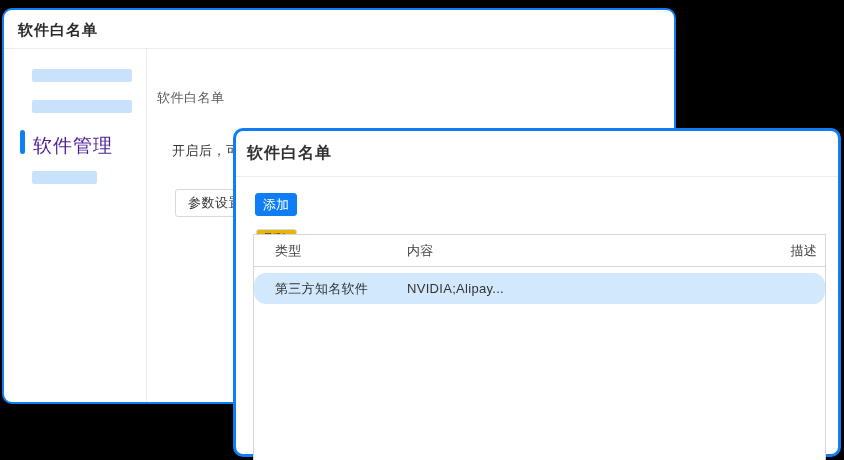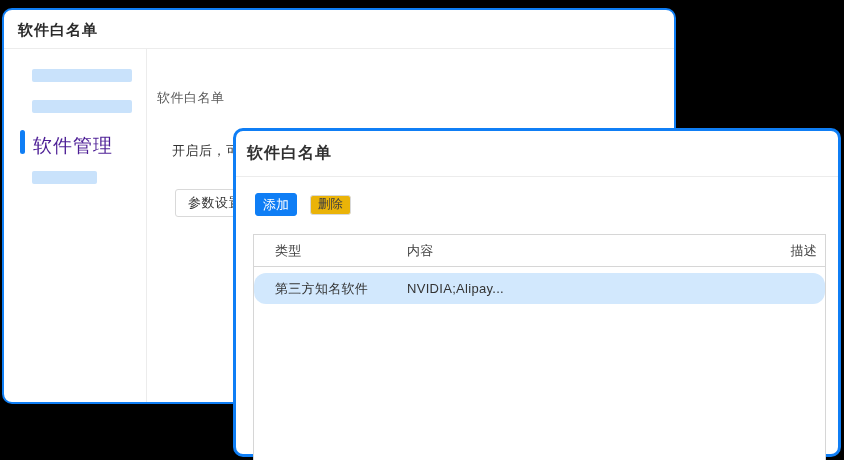--- a/index.html
+++ b/index.html
@@ -86,21 +86,21 @@
     position: absolute; left: 11px; top: 12px;
     font-size: 16px; font-weight: 700; color: #303030;
     letter-spacing: 1px;
   }
   .dialog .header-divider {
     position: absolute; left: 0; right: 0; top: 45px;
     height: 1px; background: #ececec;
   }
   .toolbar {
     position: absolute; left: 19px; top: 62px;
-    display: flex; align-items: center; gap: 13px;
+    display: flex; align-items: center; gap: 13px; flex-direction: column;
   }
   .btn {
     height: 22px; min-width: 40px;
     padding: 0 7px;
     border-radius: 3px;
     font-size: 13px;
     display: flex; align-items: center; justify-content: center;
     cursor: pointer;
     white-space: nowrap;
   }

